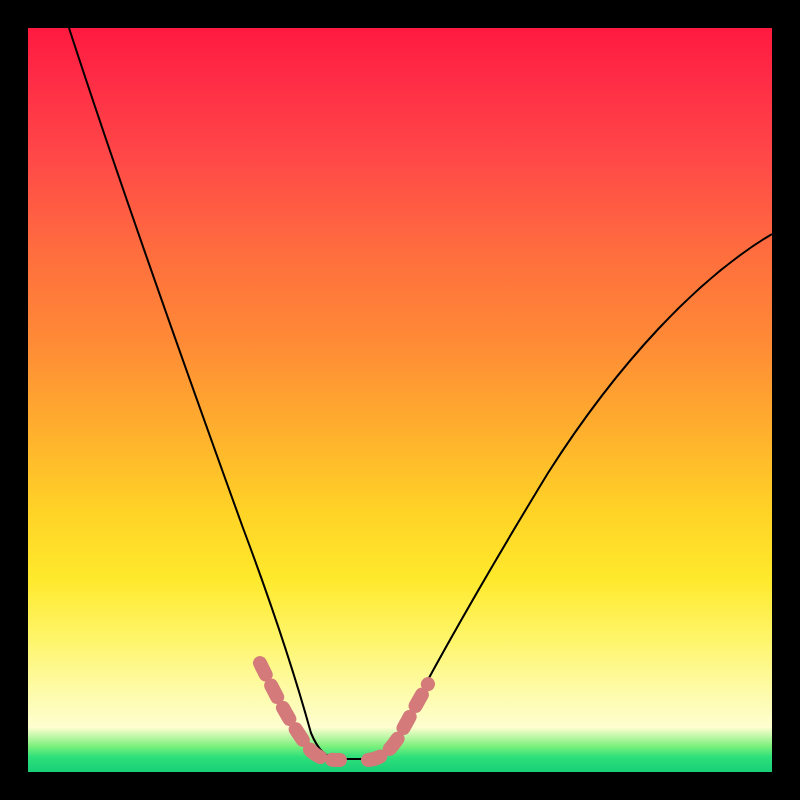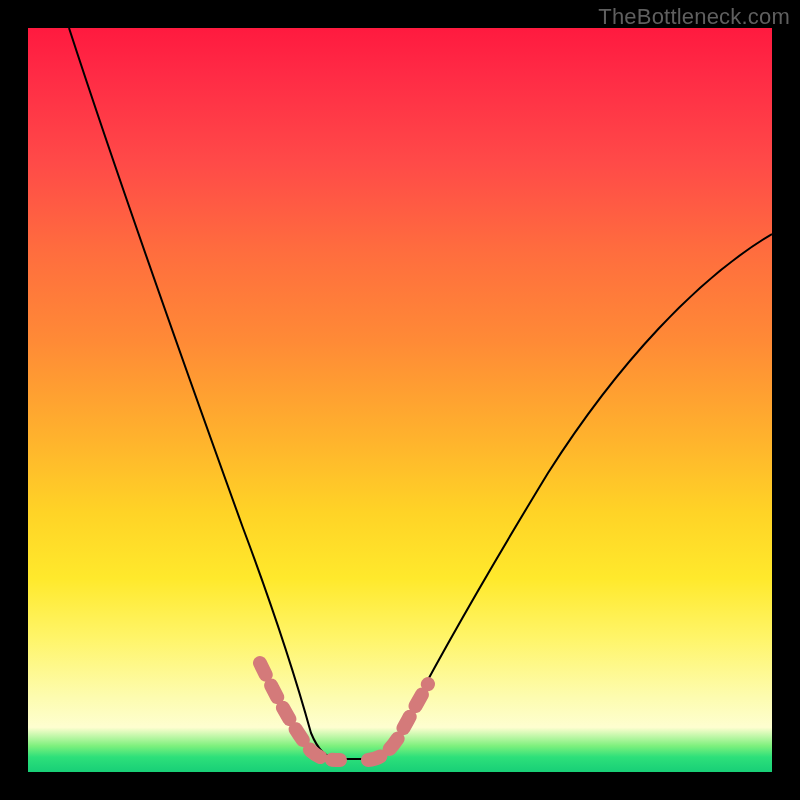--- a/index.html
+++ b/index.html
@@ -89,14 +89,13 @@
 
       <path class="marker-seg" d="M 232 635
            C 250 672, 265 700, 283 723
            C 292 731, 300 732, 312 732"></path>
 
       <path class="marker-seg" d="M 340 732
            C 352 731, 360 725, 370 710
            C 380 692, 390 673, 400 656"></path>
     </svg>
   </div>
-  <div class="watermark">TheBottleneck.com</div>
 </div>
 
 </body></html>

